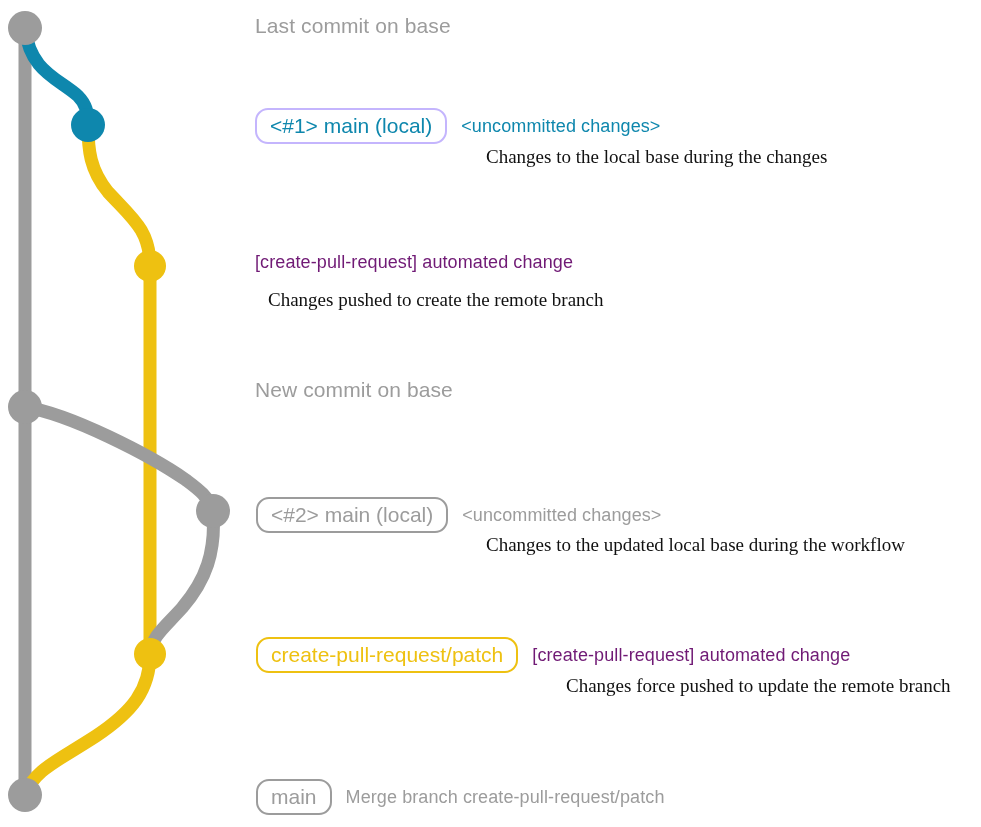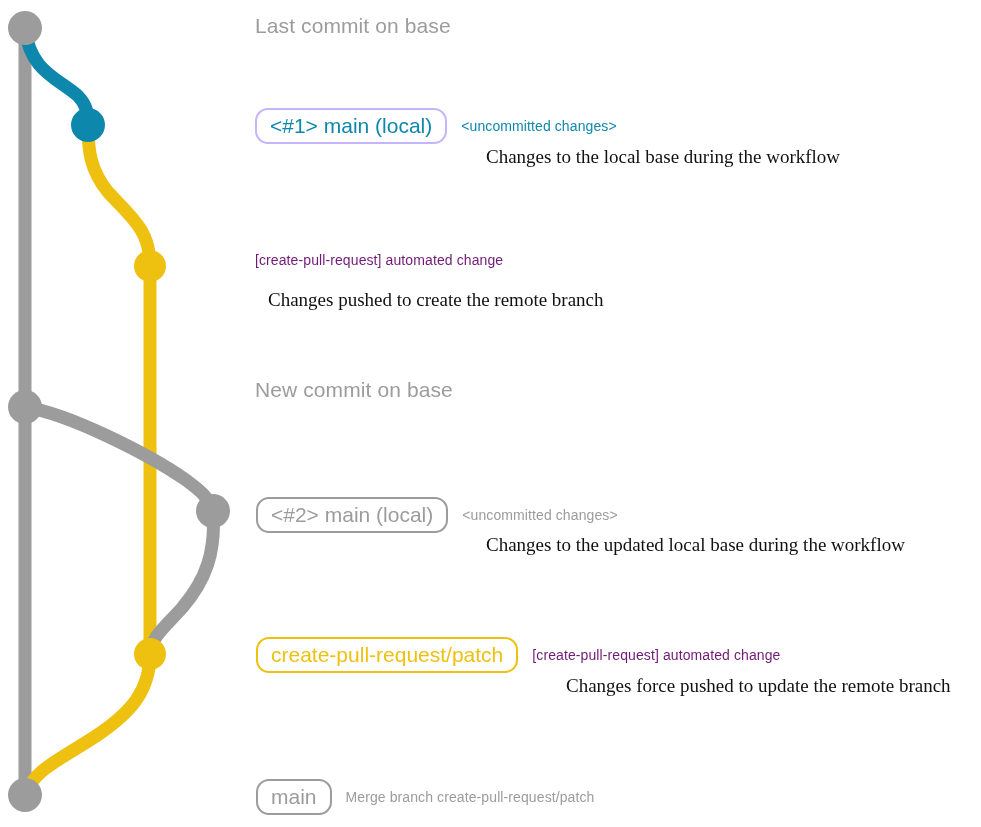--- a/index.html
+++ b/index.html
@@ -54,21 +54,21 @@
     font-size: 21px;
     line-height: 1;
     color: #0e87ad;
     background: #ffffff;
   }
   .badge.gray  { border-color: #9c9c9c; color: #9c9c9c; }
   .badge.yellow{ border-color: #eec111; color: #eec111; }
 
   .subject {
     font-family: "Liberation Sans", sans-serif;
-    font-size: 14px;
+    font-size: 18px;
     letter-spacing: 0.1px;
     margin-left: 14px;
   }
   .subject.blue   { color: #0e87ad; }
   .subject.gray   { color: #9c9c9c; }
   .subject.yellow { color: #701a75; text-align: center; }
   .subject.nolead { margin-left: 0; }
 
   .note {
     position: absolute;
@@ -109,21 +109,21 @@
 <div class="overlay">
 
   <div class="row" style="left:255px; top:14px;">
     <span class="section-title">Last commit on base</span>
   </div>
 
   <div class="row" style="left:255px; top:108px;">
     <span class="badge">&lt;#1&gt; main (local)</span>
     <span class="subject blue">&lt;uncommitted changes&gt;</span>
   </div>
-  <div class="note" style="left:486px; top:146px;">Changes to the local base during the workflow</div>
+  <div class="note" style="left:486px; top:146px;">Changes to the local base during the changes</div>
 
   <div class="row" style="left:255px; top:252px;">
     <span class="subject yellow nolead">[create-pull-request] automated change</span>
   </div>
   <div class="note" style="left:268px; top:289px;">Changes pushed to create the remote branch</div>
 
   <div class="row" style="left:255px; top:378px;">
     <span class="section-title">New commit on base</span>
   </div>
 

